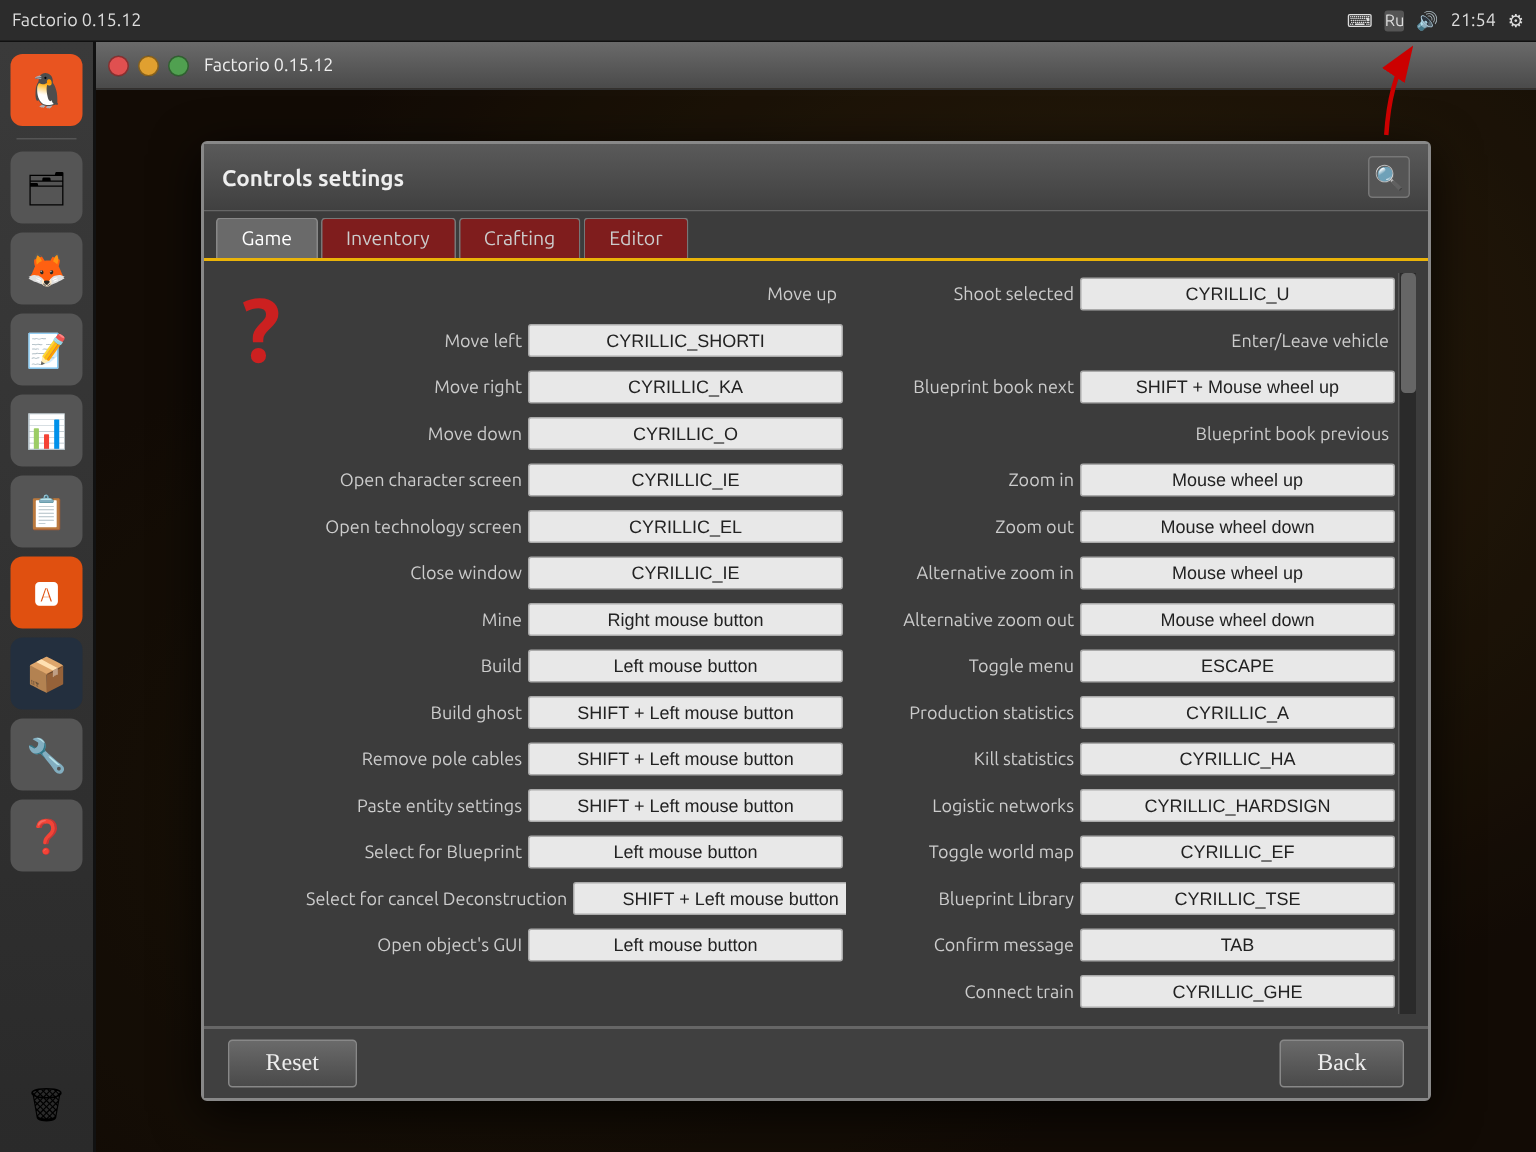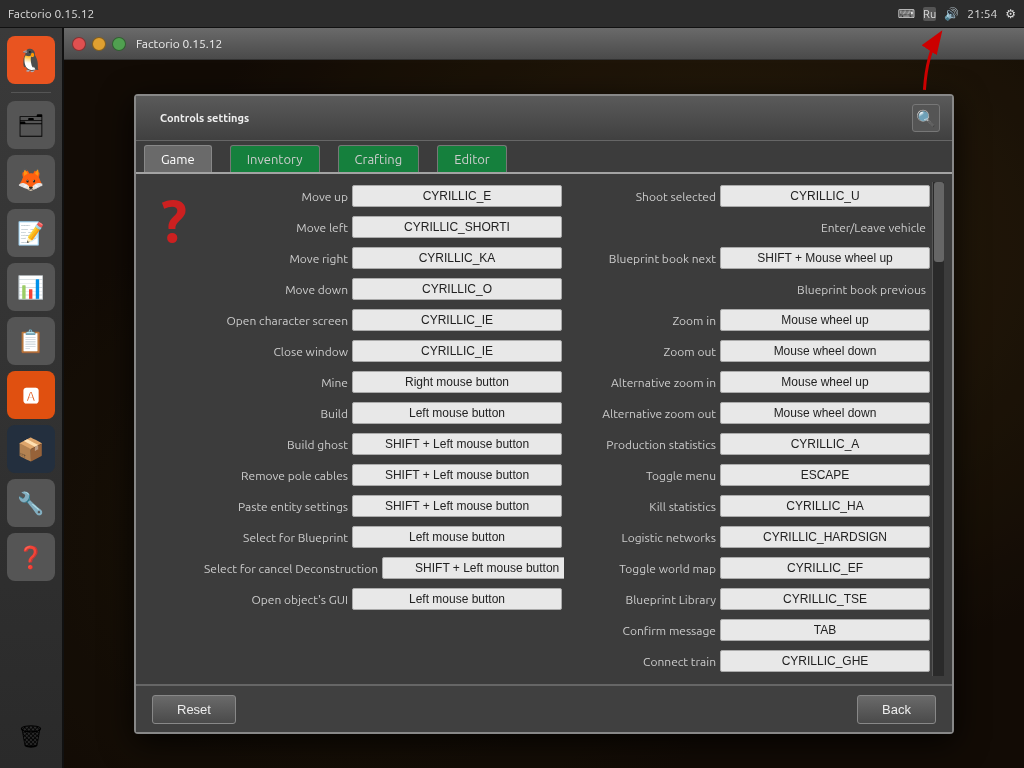--- a/index.html
+++ b/index.html
@@ -147,50 +147,49 @@
       background: linear-gradient(to bottom, #5a5a5a, #404040);
       padding: 8px 12px;
       border-bottom: 1px solid #666;
       display: flex;
       align-items: center;
       justify-content: space-between;
       flex-shrink: 0;
     }
     .dialog-title {
       color: #eee;
-      font-size: 11px;
+      font-size: 15px;
       font-weight: bold;
-      margin-left: 12px;
     }
     .dialog-search {
       width: 28px;
       height: 28px;
       background: #555;
       border: 1px solid #777;
       border-radius: 3px;
       display: flex;
       align-items: center;
       justify-content: center;
       cursor: pointer;
       color: #ccc;
       font-size: 16px;
     }
 
     
     .tabs {
       display: flex;
       background: #3c3c3c;
-      border-bottom: 2px solid #a3a3a3;
+      border-bottom: 2px solid #eab308;
       padding: 4px 8px 0;
-      gap: 18px;
+      gap: 2px;
       flex-shrink: 0;
     }
     .tab {
       padding: 6px 16px;
-      background: #15803d;
+      background: #7f1d1d;
       border: 1px solid #777;
       border-bottom: none;
       border-radius: 3px 3px 0 0;
       color: #ccc;
       cursor: pointer;
       font-size: 13px;
     }
     .tab.active {
       background: #6a6a6a;
       color: #fff;
@@ -299,22 +298,23 @@
       justify-content: space-between;
       padding: 0 16px;
       flex-shrink: 0;
     }
     .footer-btn {
       padding: 6px 24px;
       background: linear-gradient(to bottom, #6a6a6a, #4a4a4a);
       border: 1px solid #888;
       border-radius: 3px;
       color: #eee;
-      font-size: 13px;
+      font-size: 16px;
       cursor: pointer;
+      font-family: Liberation Serif, serif;
     }
 
     
     .red-arrow {
       position: absolute;
       top: 8px;
       right: 70px;
       color: #cc0000;
       font-size: 48px;
       transform: rotate(-30deg);
@@ -400,39 +400,42 @@
 
         <div class="char-area">
           <span class="question-mark">?</span>
         </div>
 
         <div class="controls-columns">
 
           <div class="controls-col" id="left-col">
               <div class="control-row">
                 <span class="control-label">Move up</span>
-                <button class="control-key">CYRILLIC_E</button>
               </div>
               <div class="control-row">
                 <span class="control-label">Move left</span>
                 <button class="control-key">CYRILLIC_SHORTI</button>
               </div>
               <div class="control-row">
                 <span class="control-label">Move right</span>
                 <button class="control-key">CYRILLIC_KA</button>
               </div>
               <div class="control-row">
                 <span class="control-label">Move down</span>
                 <button class="control-key">CYRILLIC_O</button>
               </div>
               <div class="control-row">
                 <span class="control-label">Open character screen</span>
                 <button class="control-key">CYRILLIC_IE</button>
               </div>
               <div class="control-row">
+                <span class="control-label">Open technology screen</span>
+                <button class="control-key">CYRILLIC_EL</button>
+              </div>
+              <div class="control-row">
                 <span class="control-label">Close window</span>
                 <button class="control-key">CYRILLIC_IE</button>
               </div>
               <div class="control-row">
                 <span class="control-label">Mine</span>
                 <button class="control-key">Right mouse button</button>
               </div>
               <div class="control-row">
                 <span class="control-label">Build</span>
                 <button class="control-key">Left mouse button</button>
@@ -488,26 +491,26 @@
               </div>
               <div class="control-row">
                 <span class="control-label">Alternative zoom in</span>
                 <button class="control-key">Mouse wheel up</button>
               </div>
               <div class="control-row">
                 <span class="control-label">Alternative zoom out</span>
                 <button class="control-key">Mouse wheel down</button>
               </div>
               <div class="control-row">
+                <span class="control-label">Toggle menu</span>
+                <button class="control-key">ESCAPE</button>
+              </div>
+              <div class="control-row">
                 <span class="control-label">Production statistics</span>
                 <button class="control-key">CYRILLIC_A</button>
-              </div>
-              <div class="control-row">
-                <span class="control-label">Toggle menu</span>
-                <button class="control-key">ESCAPE</button>
               </div>
               <div class="control-row">
                 <span class="control-label">Kill statistics</span>
                 <button class="control-key">CYRILLIC_HA</button>
               </div>
               <div class="control-row">
                 <span class="control-label">Logistic networks</span>
                 <button class="control-key">CYRILLIC_HARDSIGN</button>
               </div>
               <div class="control-row">

